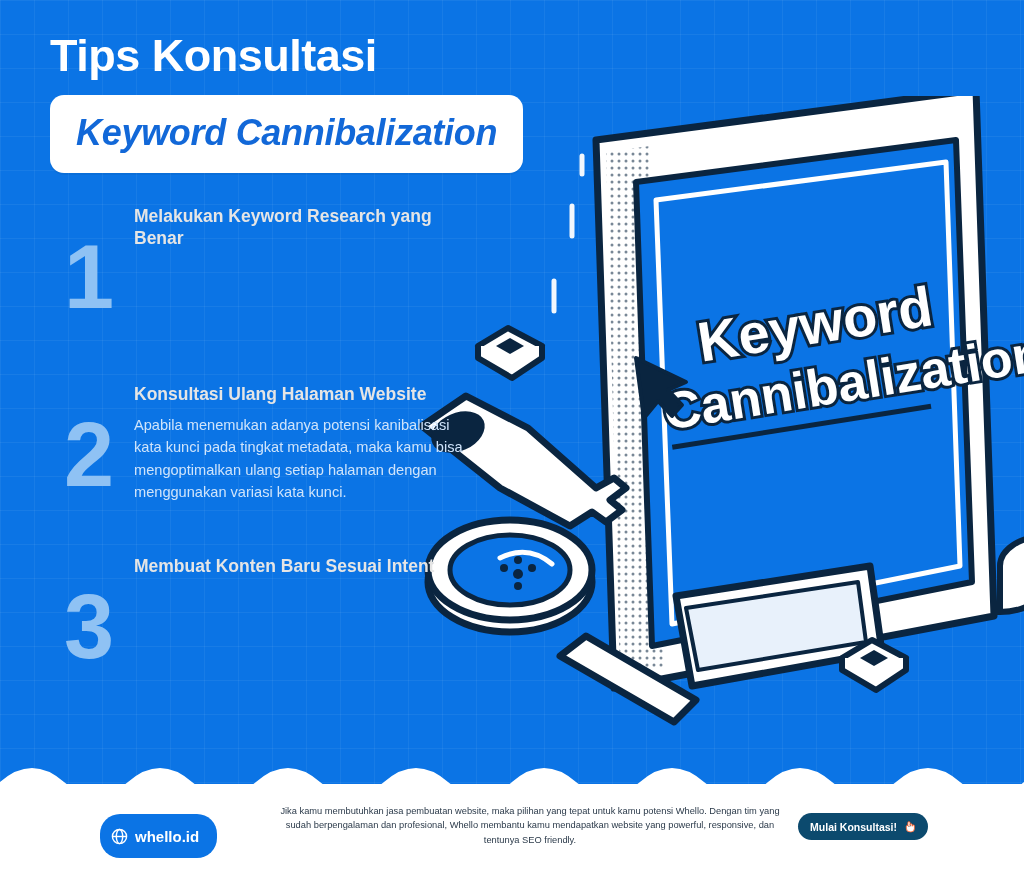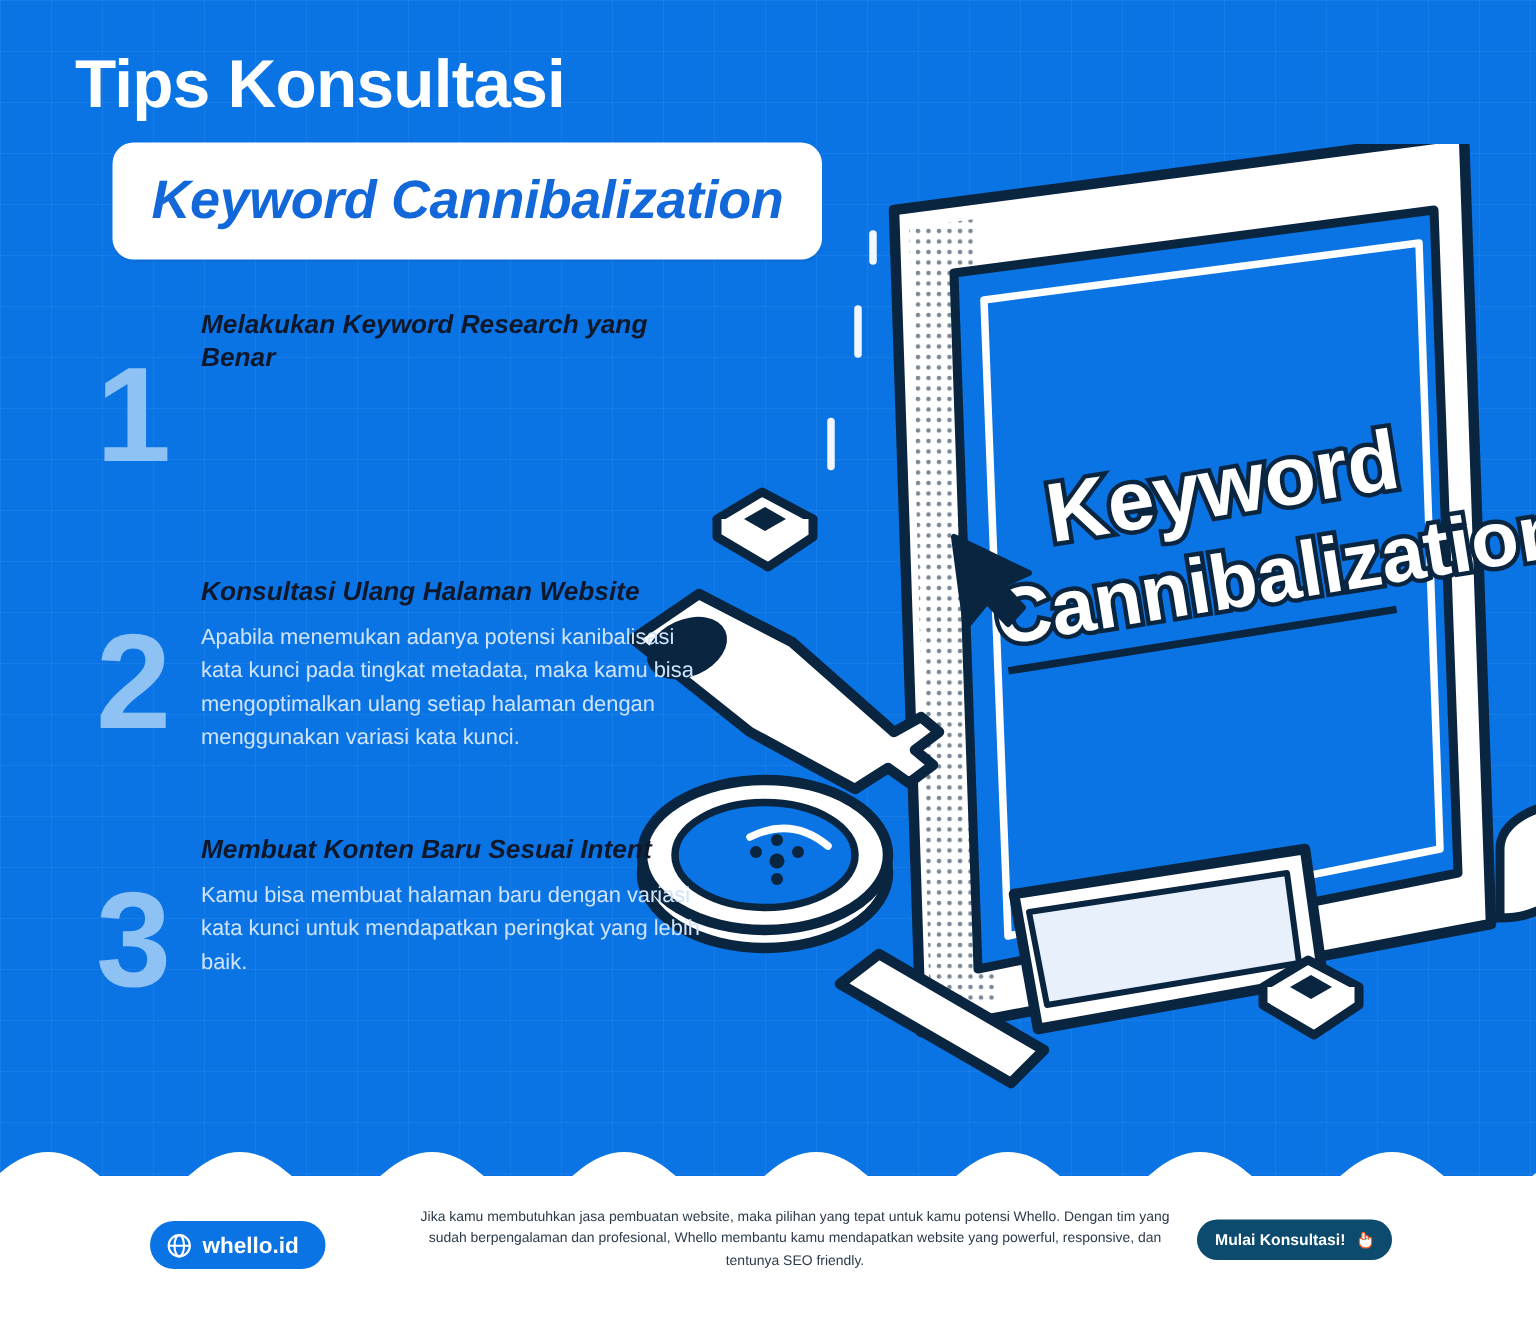--- a/index.html
+++ b/index.html
@@ -31,21 +31,20 @@
     letter-spacing: -0.5px;
     line-height: 1.05;
   }
   #subtitle-plate {
     margin-top: 16px;
     background: #ffffff;
     border-radius: 14px;
     padding: 17px 26px 19px 26px;
     display: inline-block;
     box-shadow: 0 2px 0 rgba(0,0,0,0.05);
-    margin-left: 25px;
   }
   #subtitle-text {
     color: #1268d8;
     font-size: 36px;
     font-weight: bold;
     font-style: italic;
     letter-spacing: -0.3px;
     white-space: nowrap;
   }
 
@@ -57,26 +56,25 @@
     left: 0;
     top: 34px;
     width: 74px;
     text-align: center;
     color: #8fc2f4;
     font-size: 90px;
     font-weight: bold;
     line-height: 0.85;
   }
   .step-title {
-    color: #0f172a;
+    color: #e5e5e5;
     font-size: 17.5px;
     font-weight: bold;
     line-height: 1.27;
     margin-bottom: 9px;
-    font-style: italic;
   }
   .step-body {
     color: #cfe4fb;
     font-size: 14.6px;
     line-height: 1.52;
     max-width: 345px;
   }
   #step-1 { margin-bottom: 28px; }
   #step-2 { margin-bottom: 22px; }
 
@@ -105,21 +103,21 @@
     width: 1024px;
     height: 44px;
     display: block;
   }
   #logo-pill {
     position: absolute;
     left: 100px;
     top: 30px;
     background: #0b74e5;
     border-radius: 20px;
-    height: 32px;
+    height: 44px;
     padding: 0 18px 0 11px;
     display: flex;
     align-items: center;
     gap: 7px;
   }
   #logo-text { color: #fff; font-size: 15px; font-weight: bold; }
   #footer-note {
     position: absolute;
     left: 280px;
     top: 20px;
@@ -241,21 +239,20 @@
 
   <div class="step" id="step-2">
     <div class="step-number">2</div>
     <div class="step-title">Konsultasi Ulang Halaman Website</div>
     <div class="step-body">Apabila menemukan adanya potensi kanibalisasi kata kunci pada tingkat metadata, maka kamu bisa mengoptimalkan ulang setiap halaman dengan menggunakan variasi kata kunci.</div>
   </div>
 
   <div class="step" id="step-3">
     <div class="step-number">3</div>
     <div class="step-title">Membuat Konten Baru Sesuai Intent</div>
-    <div class="step-body">Kamu bisa membuat halaman baru dengan variasi kata kunci untuk mendapatkan peringkat yang lebih baik.</div>
   </div>
 
 </div>
 
 <svg id="wave" viewBox="0 0 1024 44" preserveAspectRatio="none">
   <path d="M0 30 Q 32 2 64 30 T 128 30 T 192 30 T 256 30 T 320 30 T 384 30 T 448 30 T 512 30 T 576 30 T 640 30 T 704 30 T 768 30 T 832 30 T 896 30 T 960 30 T 1024 30 L 1024 44 L 0 44 Z" fill="#ffffff"></path>
 </svg>
 
 <div id="footer">
 

